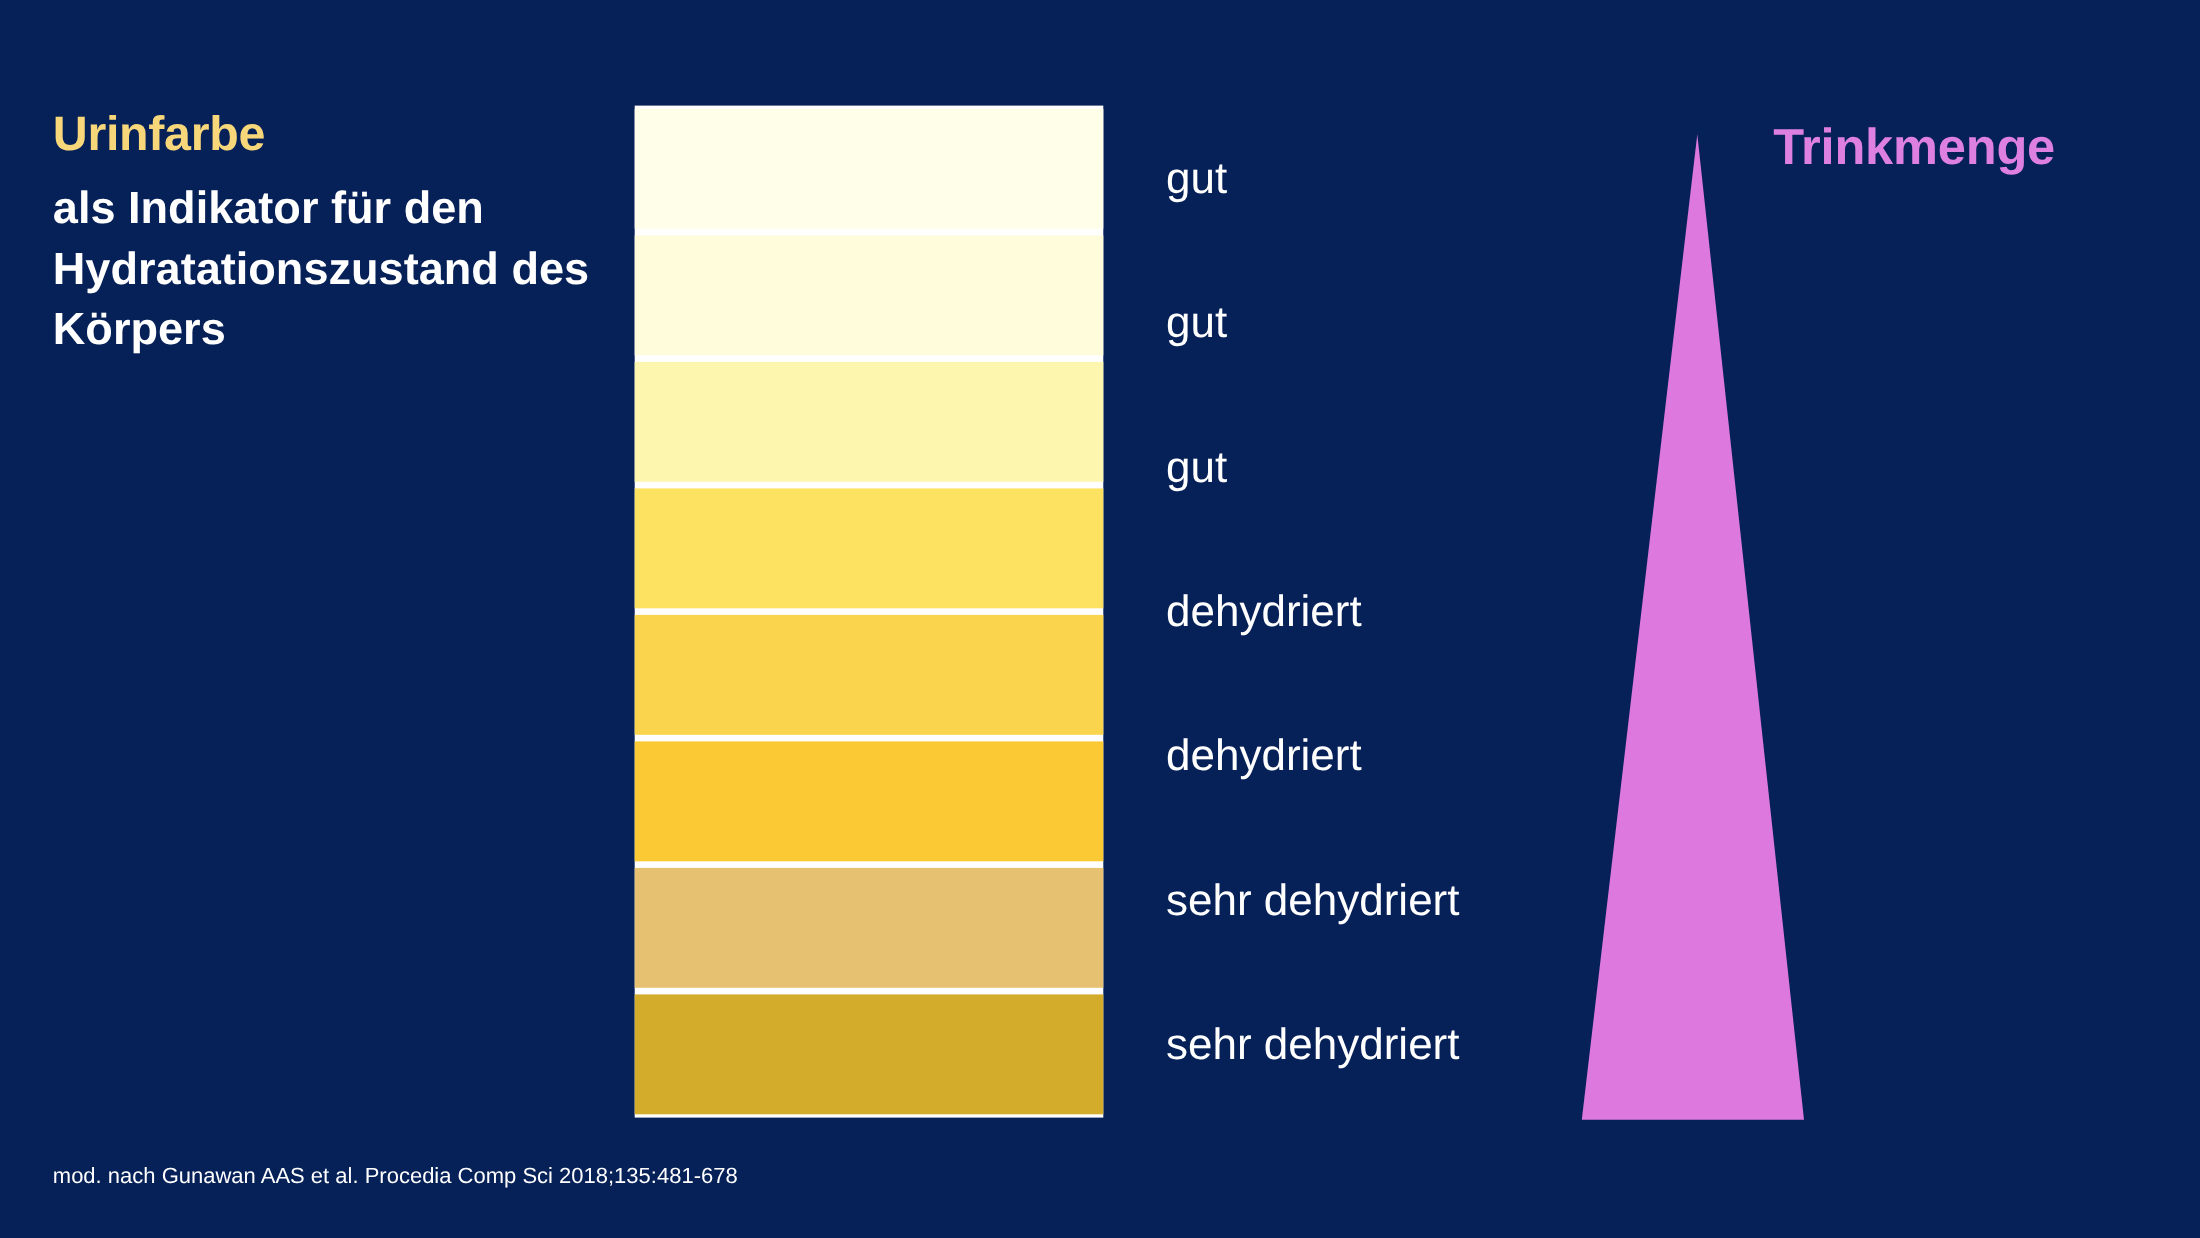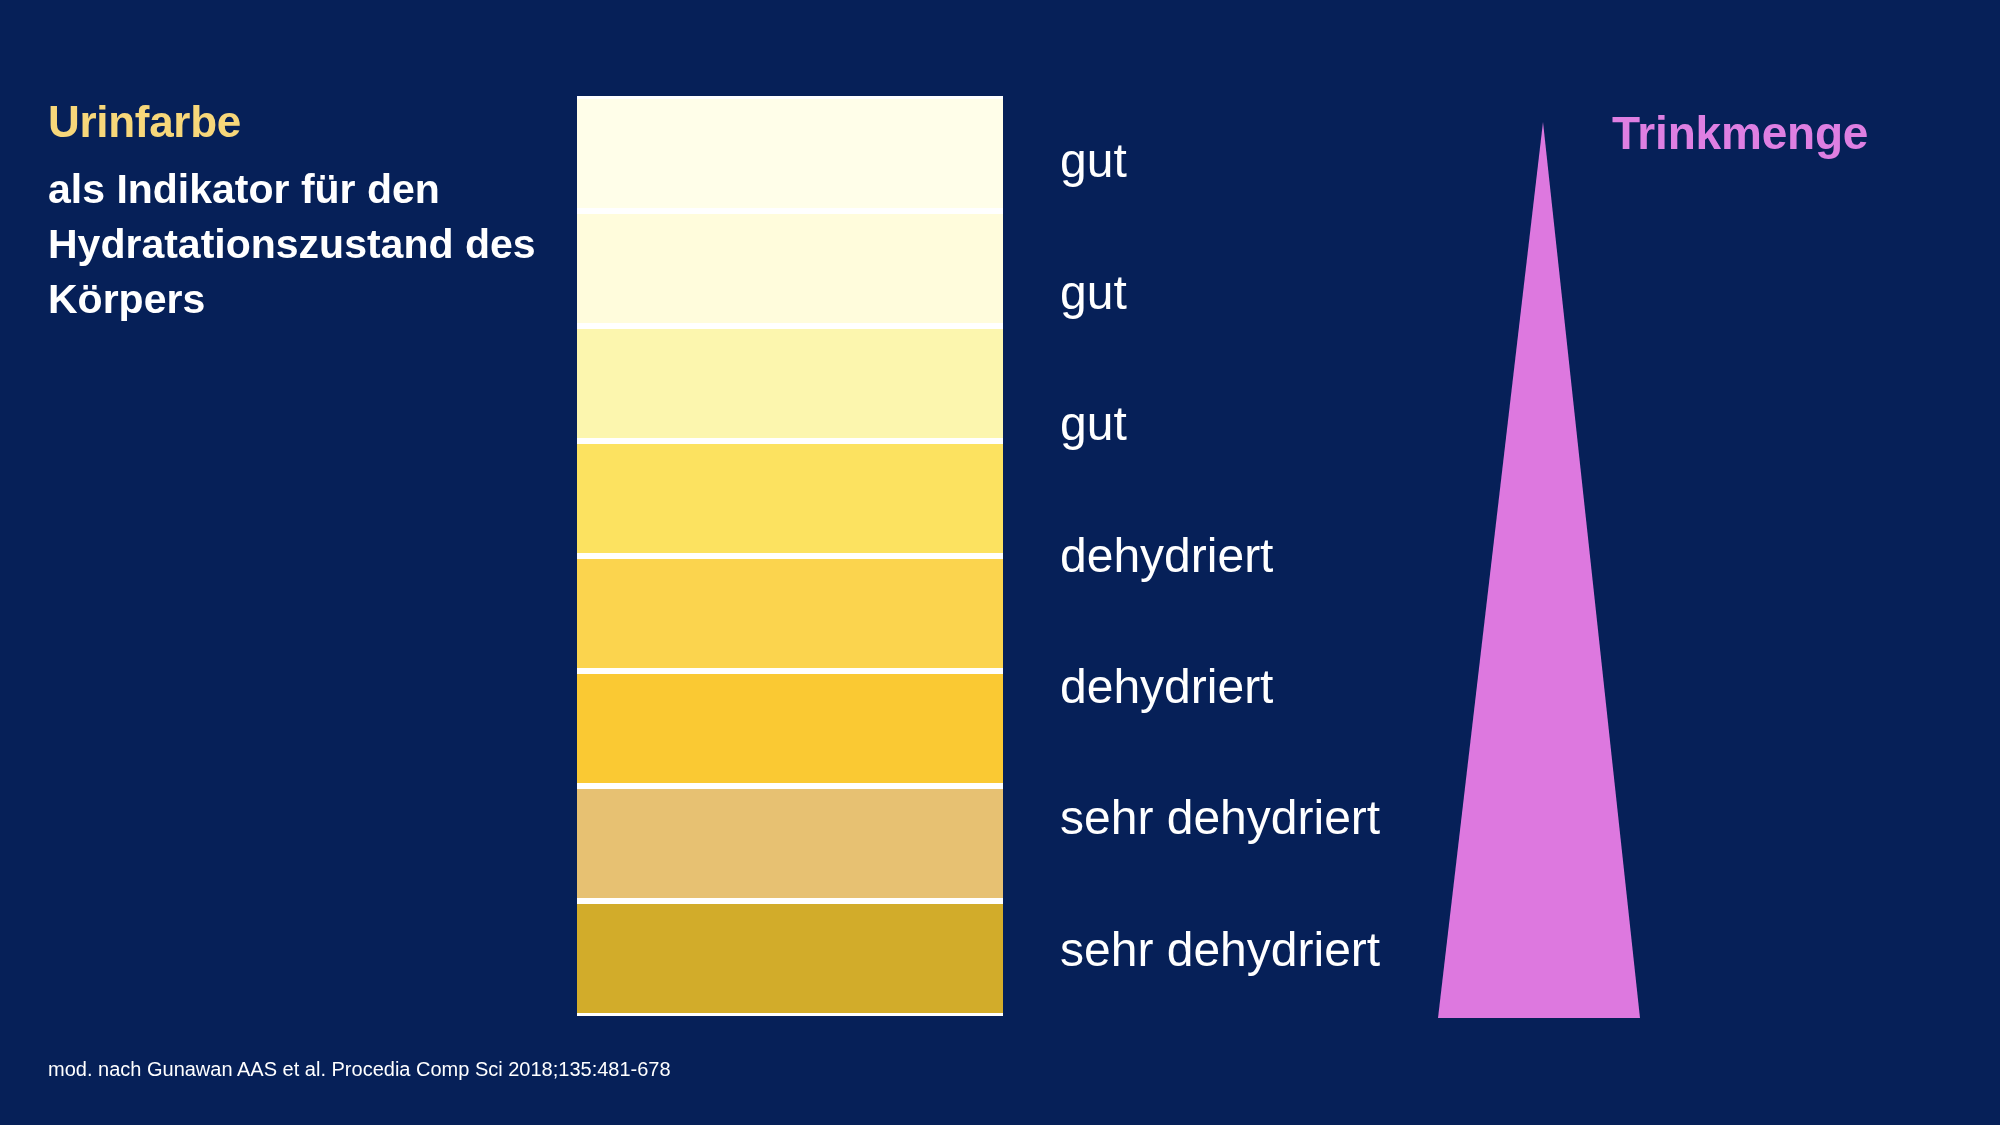--- a/index.html
+++ b/index.html
@@ -82,21 +82,21 @@
     box-sizing: border-box;
   }
   .status-row {
     flex: 1 1 0;
     display: flex;
     align-items: center;
     margin-bottom: 6px;
   }
   .status-row:last-child { margin-bottom: 0; }
   .status-label {
-    font-size: 48px;
+    font-size: 40px;
     color: #FFFFFF;
     line-height: 1.1;
     white-space: nowrap;
   }
 
   
   #triangle-wrap {
     position: absolute;
     left: 1420px;
     top: 110px;

